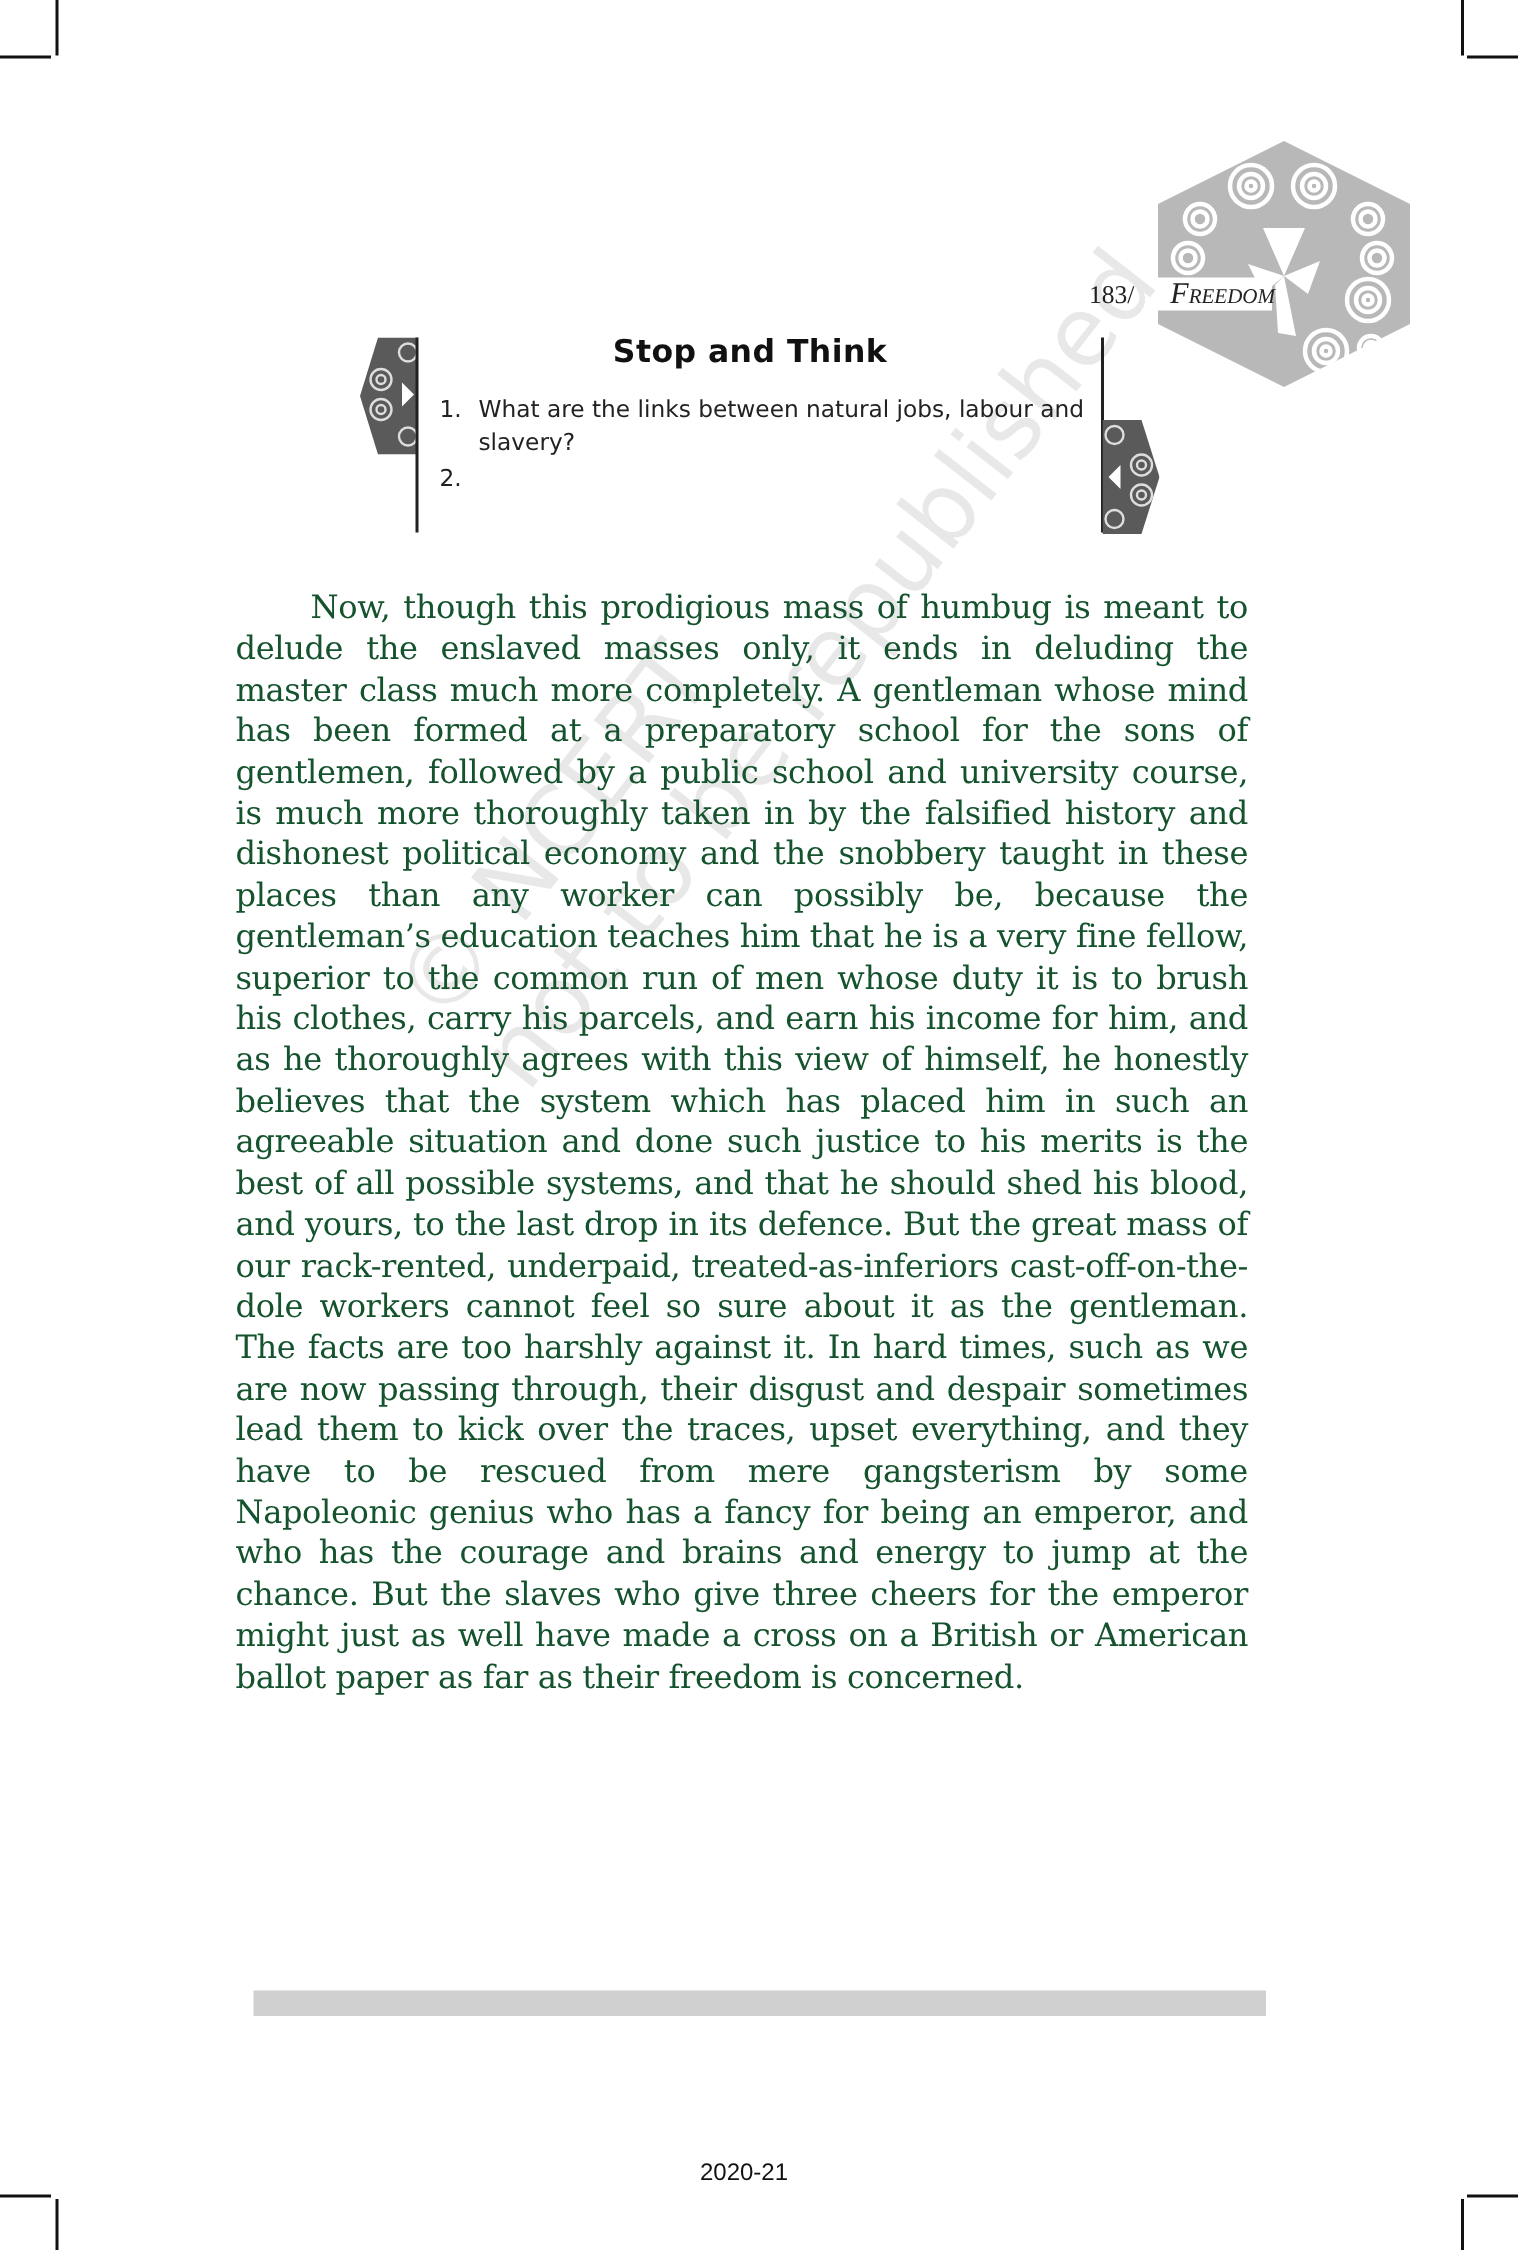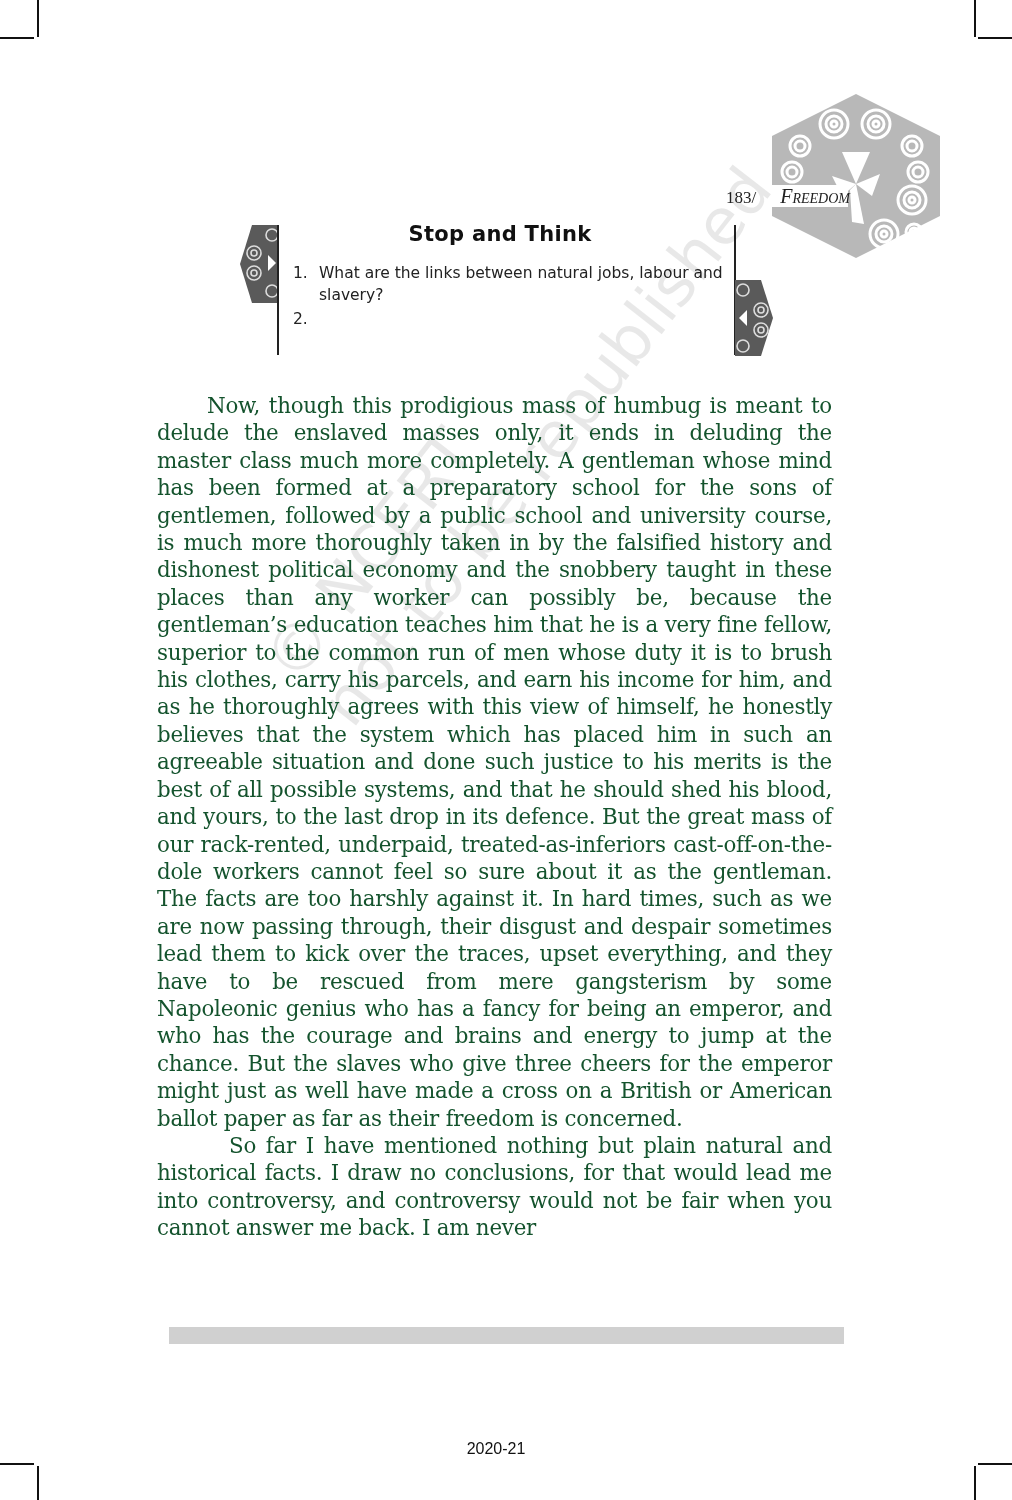--- a/index.html
+++ b/index.html
@@ -136,17 +136,16 @@
   </ol>
 </div>
 
 <div class="watermark">
   <div>© NCERT</div>
   <div>not to be republished</div>
 </div>
 
 <div class="body-text">
   <p>Now, though this prodigious mass of humbug is meant to delude the enslaved masses only, it ends in deluding the master class much more completely. A gentleman whose mind has been formed at a preparatory school for the sons of gentlemen, followed by a public school  and university course, is much more thoroughly taken in by the falsified history and dishonest political economy and the snobbery taught in these places than any worker can possibly be, because the gentleman’s education teaches him that he is a very fine fellow, superior to the common run of men whose duty it is to brush his clothes, carry his parcels, and earn his income for him, and as he thoroughly agrees with this view of himself, he honestly believes that the system which has placed him in such an agreeable situation and done such justice to his merits is the best of all possible systems, and that he should shed his blood, and yours, to the last drop in its defence. But the great mass of our rack-rented, underpaid, treated-as-inferiors cast-off-on-the-dole workers cannot feel so sure about it as the gentleman. The facts are too harshly against it. In hard times, such as we are now passing through, their disgust and despair sometimes lead them to kick over the traces, upset everything, and they have to be rescued from mere gangsterism by some Napoleonic genius who has a fancy for being an emperor, and who has the courage and brains and energy to jump at the chance. But the slaves who give three cheers for the emperor might just as well have made a cross on a British or American ballot paper as far as their freedom is concerned.</p>
-  <p class="second">So far I have mentioned nothing but plain natural and historical facts. I draw no conclusions, for that would lead me into controversy, and controversy would not be fair when you cannot answer me back. I am never</p>
 </div>
 
 <div class="footer-bar"></div>
 <div class="year">2020-21</div>
 
 </body></html>

